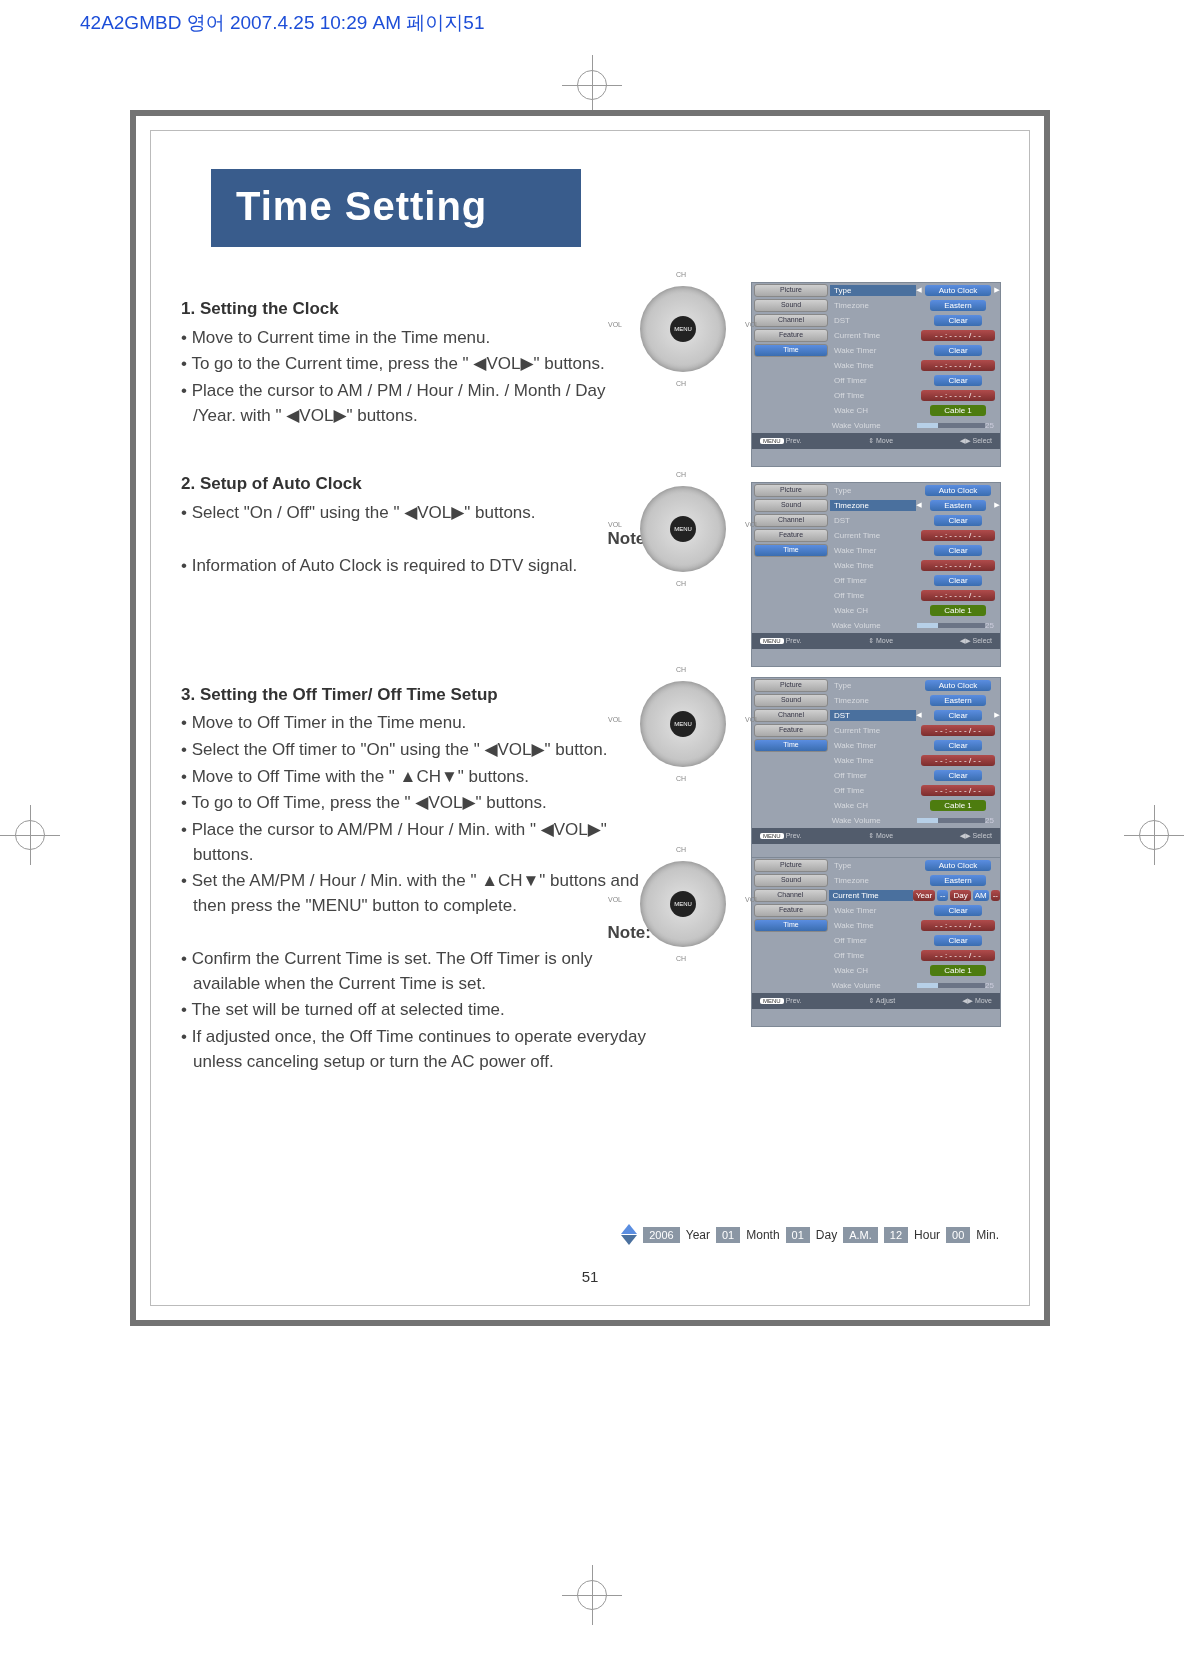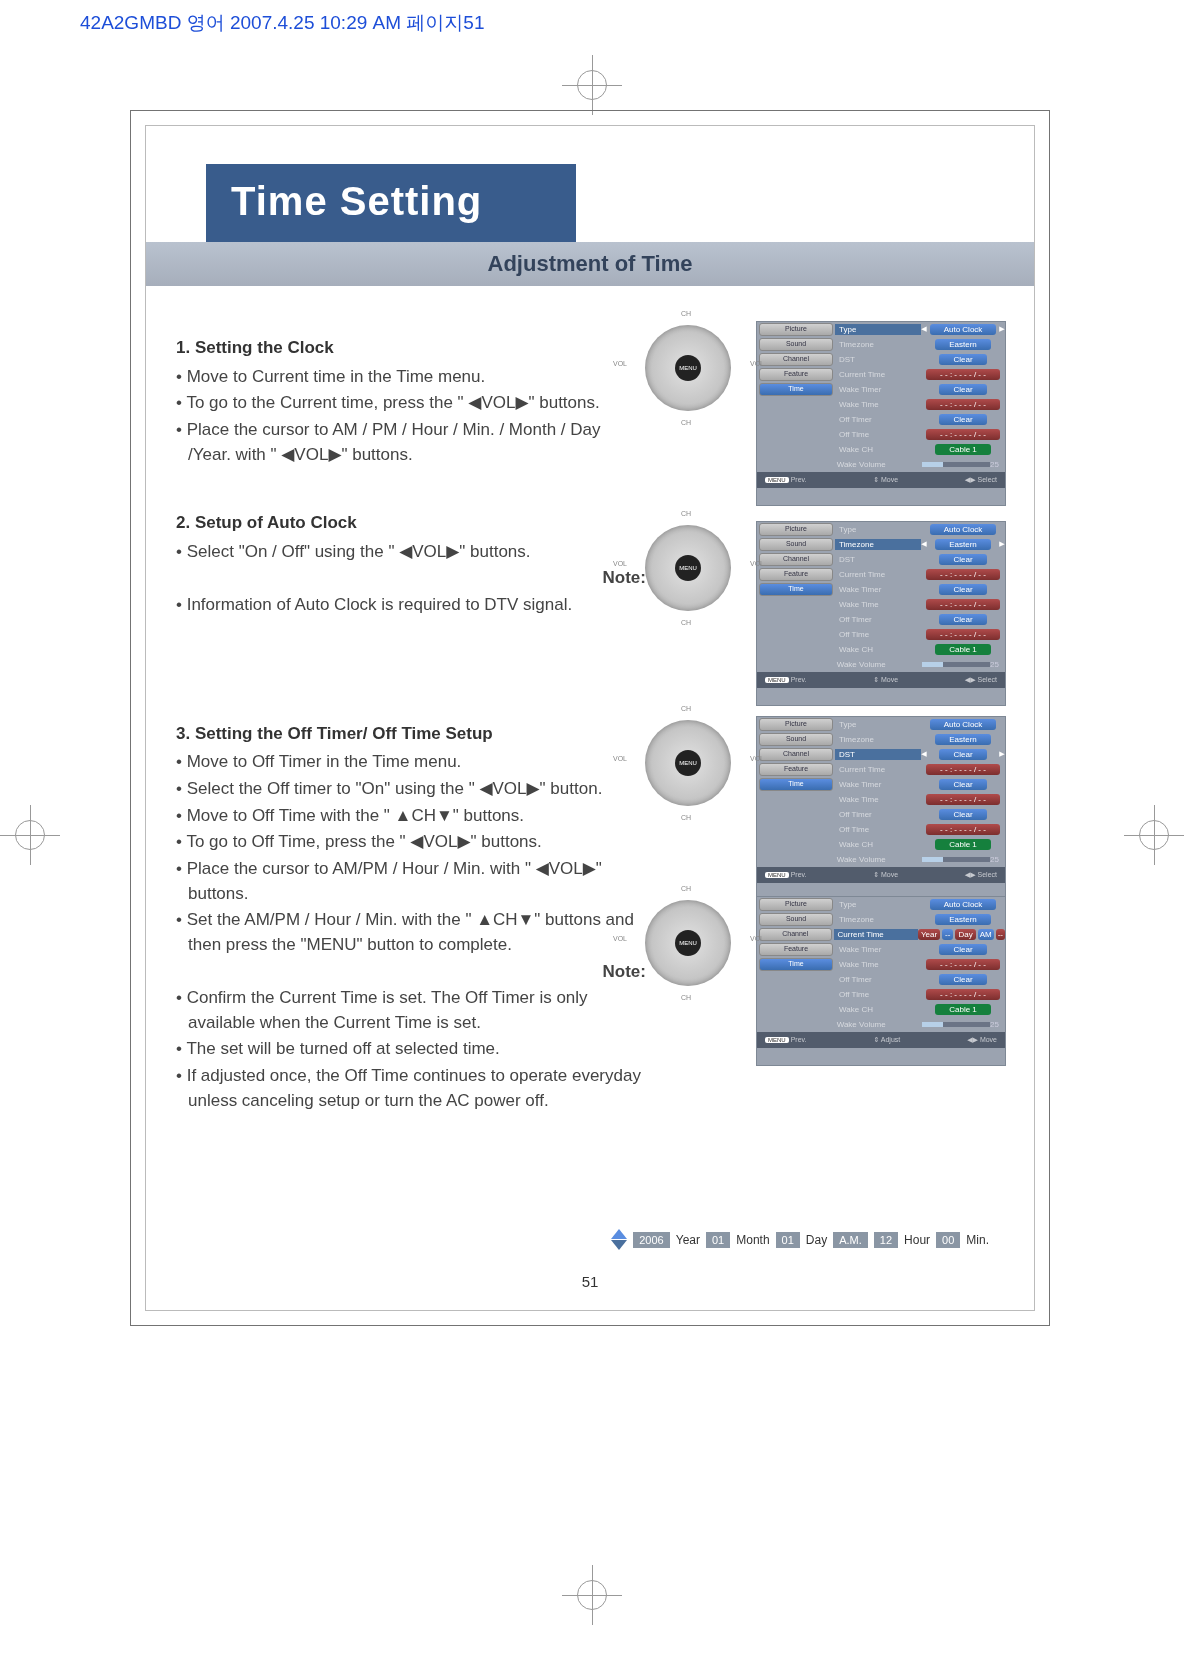--- a/index.html
+++ b/index.html
@@ -18,21 +18,21 @@
 .crop-left::after { content: ""; position: absolute; left: 30px; top: 0; bottom: 0; border-left: 1px solid #999; }
 
 .crop-right { top: 50%; right: 0; transform: translateY(-50%); width: 60px; height: 60px; }
 .crop-right::before { content: ""; position: absolute; top: 30px; left: 0; right: 0; border-top: 1px solid #999; }
 .crop-right::after { content: ""; position: absolute; left: 30px; top: 0; bottom: 0; border-left: 1px solid #999; }
 
 .crop-bottom { bottom: 45px; left: 50%; transform: translateX(-50%); width: 60px; height: 60px; }
 .crop-bottom::before { content: ""; position: absolute; top: 30px; left: 0; right: 0; border-top: 1px solid #999; }
 .crop-bottom::after { content: ""; position: absolute; left: 30px; top: 0; bottom: 0; border-left: 1px solid #999; }
 
-.page-outer { position: absolute; top: 110px; left: 130px; width: 920px; height: 1216px; border: 1px solid #737373; }
+.page-outer { position: absolute; top: 110px; left: 130px; width: 920px; height: 1216px; border: 6px solid #737373; }
 .page-inner { margin: 14px; border: 1px solid #bbb; height: calc(100% - 28px); padding: 0; background: #fff; position: relative; }
 
 .title-box { margin: 38px 0 0 60px; width: 370px; background: #395c8c; color: #fff; padding: 15px 25px 18px 25px; }
 .title-box h1 { font-family: "Arial Narrow", Arial, sans-serif; font-size: 40px; font-weight: 600; letter-spacing: 1px; }
 
 .subtitle-band { background: linear-gradient(180deg,#b9c2cf,#a6aebb); height: 44px; display: flex; align-items: center; justify-content: center; color: #33435b; font-size: 22px; font-weight: bold; }
 
 .content-area { padding: 50px 30px 20px 30px; font-size: 17px; color: #444; line-height: 1.45; position: relative; }
 
 .section { margin-bottom: 44px; width: 470px; }
@@ -59,28 +59,28 @@
 
 .osd-panel { width: 250px; background: #9ba3b0; border: 1px solid #7e8895; font-size: 8px; padding-bottom: 17px; }
 .osd-row { display: flex; align-items: center; height: 15px; }
 .osd-tab { width: 74px; background: linear-gradient(180deg,#d0d0d0,#a9a9a9); border: 1px solid #888; border-radius: 3px; margin: 1px 2px; height: 13px; display: flex; align-items: center; justify-content: center; color: #334; font-size: 7px; overflow: hidden; }
 .osd-tab.active { background: linear-gradient(180deg,#5a8de0,#3a6db0); color: #fff; }
 .osd-label { width: 86px; color: #d7dadf; font-size: 8px; padding-left: 4px; }
 .osd-label.hl { background: #4a709e; color: #fff; }
 .osd-val { flex: 1; display: flex; justify-content: center; }
 .osd-chip { background: linear-gradient(180deg,#5a8de0,#3a6db0); color: #fff; border-radius: 3px; padding: 0 14px; font-size: 8px; height: 11px; line-height: 11px; white-space: nowrap; }
 .osd-chip.red { background: linear-gradient(180deg,#b04b4b,#7c2e2e); }
-.osd-chip.yel { background: #15803d; }
+.osd-chip.yel { background: #4d7c0f; }
 .osd-arrow-l, .osd-arrow-r { width: 6px; text-align: center; color: #fff; font-size: 7px; }
 .osd-footer { display: flex; justify-content: space-between; padding: 3px 8px; color: #c7cad0; font-size: 7px; background: #525c6c; }
 .osd-footer .k { background: #fff; color: #333; padding: 0 3px; border-radius: 2px; margin-right: 2px; font-size: 6px; }
 .osd-slider { width: 70px; height: 5px; background: #6b7486; position: relative; margin-left: 6px; }
 .osd-slider::after { content: ""; position: absolute; left: 0; top: 0; width: 30%; height: 100%; background: #b7d0e8; }
 
-.year-bar { position: absolute; right: 45px; bottom: 60px; display: flex; align-items: center; gap: 6px; font-size: 12px; color: #fff; }
+.year-bar { position: absolute; right: 30px; bottom: 60px; display: flex; align-items: center; gap: 6px; font-size: 12px; color: #fff; }
 .yb-box { background: #8a96a4; padding: 2px 6px; font-size: 11px; }
 .yb-lbl { color: #333; font-size: 12px; }
 .yb-tri { width: 0; height: 0; border-left: 8px solid transparent; border-right: 8px solid transparent; border-bottom: 10px solid #5a8de0; }
 .yb-tri2 { width: 0; height: 0; border-left: 8px solid transparent; border-right: 8px solid transparent; border-top: 10px solid #4a709e; }
 .yb-arrows { display:flex; flex-direction:column; gap:1px; }
 
 .page-num { position: absolute; bottom: 20px; width: 100%; text-align: center; font-size: 15px; color: #333; }
 </style>
 </head>
 <body>
@@ -100,21 +100,20 @@
     <div class="crop-circle"></div>
   </div>
 
 <div class="page-outer">
   <div class="page-inner">
 
     <div class="title-box">
       <h1>Time Setting</h1>
     </div>
 
-    <div class="subtitle-band">Adjustment of Time</div>
 
     <div class="content-area">
 
       <div class="section">
         <div class="section-heading">1. Setting the Clock</div>
         <ul class="bullet-list">
           <li>Move to Current time in the Time menu.</li>
           <li>To go to the Current time, press the " ◀VOL▶" buttons.</li>
           <li>Place the cursor to AM / PM / Hour / Min. / Month / Day /Year. with " ◀VOL▶" buttons.</li>
         </ul>

